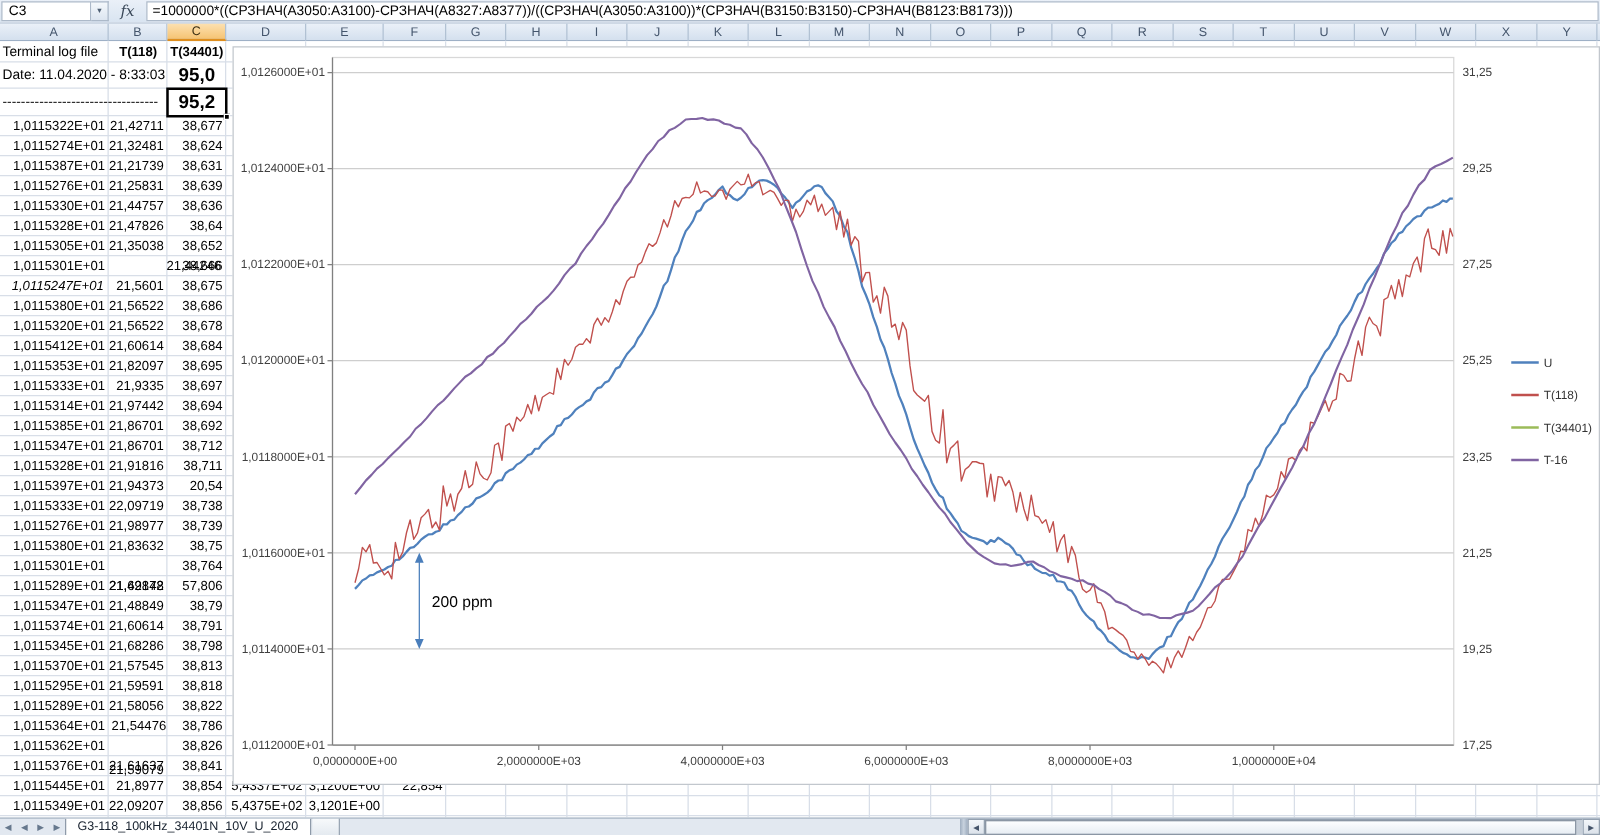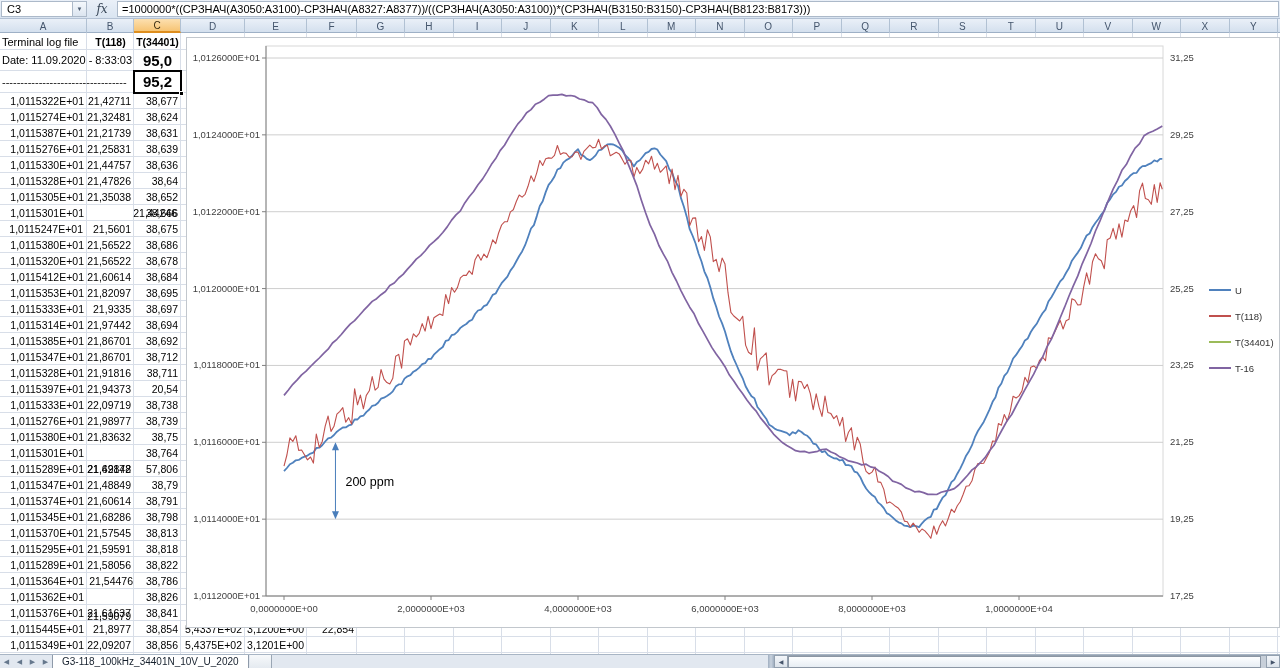--- a/index.html
+++ b/index.html
@@ -159,21 +159,21 @@
       <div class="hline" style="top: 523px;"></div>
       <div class="hline" style="top: 539px;"></div>
       <div class="hline" style="top: 555px;"></div>
       <div class="hline" style="top: 571px;"></div>
       <div class="hline" style="top: 587px;"></div>
       <div class="hline" style="top: 603px;"></div>
       <div class="hline" style="top: 619px;"></div>
       <div class="cell " style="left: 2px; top: 1px; width: 84px; height: 16px; line-height: 16px;">Terminal log file</div>
       <div class="cell bold" style="left: 87px; top: 1px; width: 47px; height: 16px; line-height: 16px;">T(118)</div>
       <div class="cell bold" style="left: 134px; top: 1px; width: 47px; height: 16px; line-height: 16px;">T(34401)</div>
-      <div class="cell " style="left: 2px; top: 17px; width: 131px; height: 21px; line-height: 21px;">Date: 11.09.2020 - 8:33:03</div>
+      <div class="cell " style="left: 2px; top: 17px; width: 131px; height: 21px; line-height: 21px;">Date: 11.04.2020 - 8:33:03</div>
       <div class="cell big" style="left: 134px; top: 17px; width: 47px; height: 21px; line-height: 21px;">95,0</div>
       <div class="cell dash" style="left: 2px; top: 38px; width: 131px; height: 22px; line-height: 22px;">----------------------------------</div>
       <div class="cell big" style="left: 134px; top: 38px; width: 47px; height: 22px; line-height: 22px;">95,2</div>
       <div class="cell num" style="left: 0px; top: 60px; width: 87px; height: 16px; line-height: 16px;">1,0115322E+01</div>
       <div class="cell num" style="left: 87px; top: 60px; width: 47px; height: 16px; line-height: 16px;">21,42711</div>
       <div class="cell num" style="left: 134px; top: 60px; width: 47px; height: 16px; line-height: 16px;">38,677</div>
       <div class="cell num" style="left: 0px; top: 76px; width: 87px; height: 16px; line-height: 16px;">1,0115274E+01</div>
       <div class="cell num" style="left: 87px; top: 76px; width: 47px; height: 16px; line-height: 16px;">21,32481</div>
       <div class="cell num" style="left: 134px; top: 76px; width: 47px; height: 16px; line-height: 16px;">38,624</div>
       <div class="cell num" style="left: 0px; top: 92px; width: 87px; height: 16px; line-height: 16px;">1,0115387E+01</div>
@@ -187,21 +187,21 @@
       <div class="cell num" style="left: 134px; top: 124px; width: 47px; height: 16px; line-height: 16px;">38,636</div>
       <div class="cell num" style="left: 0px; top: 140px; width: 87px; height: 16px; line-height: 16px;">1,0115328E+01</div>
       <div class="cell num" style="left: 87px; top: 140px; width: 47px; height: 16px; line-height: 16px;">21,47826</div>
       <div class="cell num" style="left: 134px; top: 140px; width: 47px; height: 16px; line-height: 16px;">38,64</div>
       <div class="cell num" style="left: 0px; top: 156px; width: 87px; height: 16px; line-height: 16px;">1,0115305E+01</div>
       <div class="cell num" style="left: 87px; top: 156px; width: 47px; height: 16px; line-height: 16px;">21,35038</div>
       <div class="cell num" style="left: 134px; top: 156px; width: 47px; height: 16px; line-height: 16px;">38,652</div>
       <div class="cell num" style="left: 0px; top: 172px; width: 87px; height: 16px; line-height: 16px;">1,0115301E+01</div>
       <div class="cell num" style="left: 87px; top: 172px; width: 47px; height: 16px; line-height: 16px; margin-left: 46px;">21,44246</div>
       <div class="cell num" style="left: 134px; top: 172px; width: 47px; height: 16px; line-height: 16px;">38,666</div>
-      <div class="cell num" style="left: 0px; top: 188px; width: 86px; height: 16px; line-height: 16px;">1,0115247E+01</div>
+      <div class="cell num" style="left: 0px; top: 188px; width: 86px; height: 16px; line-height: 16px; font-style: italic;">1,0115247E+01</div>
       <div class="cell num" style="left: 87px; top: 188px; width: 47px; height: 16px; line-height: 16px;">21,5601</div>
       <div class="cell num" style="left: 134px; top: 188px; width: 47px; height: 16px; line-height: 16px;">38,675</div>
       <div class="cell num" style="left: 0px; top: 204px; width: 87px; height: 16px; line-height: 16px;">1,0115380E+01</div>
       <div class="cell num" style="left: 87px; top: 204px; width: 47px; height: 16px; line-height: 16px;">21,56522</div>
       <div class="cell num" style="left: 134px; top: 204px; width: 47px; height: 16px; line-height: 16px;">38,686</div>
       <div class="cell num" style="left: 0px; top: 220px; width: 87px; height: 16px; line-height: 16px;">1,0115320E+01</div>
       <div class="cell num" style="left: 87px; top: 220px; width: 47px; height: 16px; line-height: 16px;">21,56522</div>
       <div class="cell num" style="left: 134px; top: 220px; width: 47px; height: 16px; line-height: 16px;">38,678</div>
       <div class="cell num" style="left: 0px; top: 236px; width: 87px; height: 16px; line-height: 16px;">1,0115412E+01</div>
       <div class="cell num" style="left: 87px; top: 236px; width: 47px; height: 16px; line-height: 16px;">21,60614</div>

